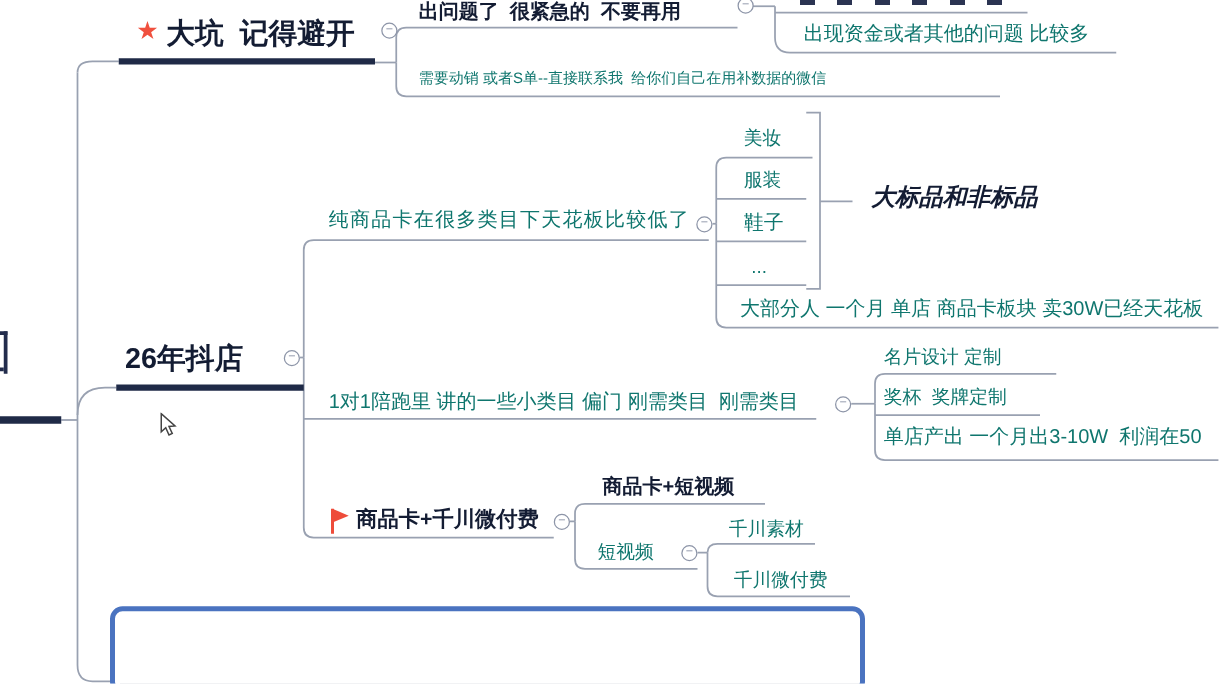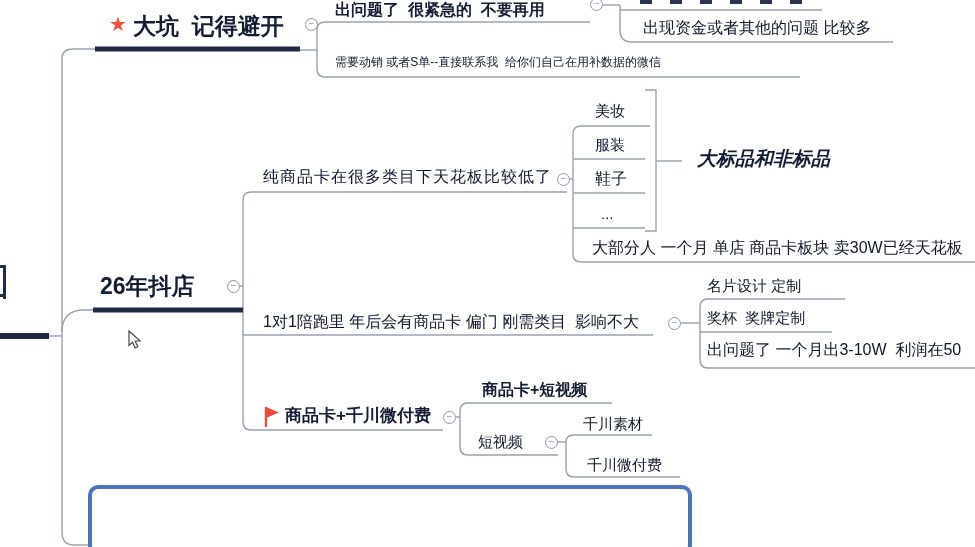--- a/index.html
+++ b/index.html
@@ -1,19 +1,19 @@
 <!DOCTYPE html>
 <html><head>
 <meta charset="utf-8">
 <style>
   html,body{margin:0;padding:0;background:#ffffff;}
   #canvas{position:relative;width:975px;height:547px;overflow:hidden;background:#ffffff;
           font-family:"Liberation Sans","DejaVu Sans",sans-serif;}
   svg.lines{position:absolute;left:0;top:0;pointer-events:none;}
-  .t{position:absolute;white-space:pre;color:#0f172a;line-height:1.15;}
+  .t{position:absolute;white-space:pre;color:#0f766e;line-height:1.15;}
   .bold{font-weight:bold;color:#131c33;}
   .italic{font-style:italic;}
   .collapse{position:absolute;width:13px;height:13px;box-sizing:border-box;border:1.3px solid #8d95a8;
             border-radius:50%;background:#ffffff;color:#8d95a8;font-size:10px;line-height:9px;
             text-align:center;z-index:5;}
   .bluebox{position:absolute;left:88px;top:485px;width:604px;height:70px;box-sizing:border-box;
            border:4px solid #4a73c0;border-radius:10px;background:#ffffff;}
   .frag{position:absolute;background:#222c4c;}
   .cutmarks{position:absolute;left:640px;top:0;width:170px;height:4px;
             background:repeating-linear-gradient(90deg,#2b3452 0 12px,transparent 12px 30px);}
@@ -95,24 +95,24 @@
   <div class="t bold" style="left:100px;top:273px;font-size:23px;">26年抖店</div>
 
   <div class="t" style="left:263px;top:168px;font-size:16px;letter-spacing:1px;">纯商品卡在很多类目下天花板比较低了</div>
   <div class="t" style="left:595px;top:102px;font-size:15px;">美妆</div>
   <div class="t" style="left:595px;top:136px;font-size:15px;">服装</div>
   <div class="t" style="left:595px;top:170px;font-size:16px;">鞋子</div>
   <div class="t" style="left:601px;top:205px;font-size:15px;">...</div>
   <div class="t bold italic" style="left:697px;top:148px;font-size:19px;">大标品和非标品</div>
   <div class="t" style="left:592px;top:239px;font-size:16px;">大部分人 一个月 单店 商品卡板块 卖30W已经天花板</div>
 
-  <div class="t" style="left:263px;top:313px;font-size:16px;">1对1陪跑里 年后会有商品卡 偏门 刚需类目  影响不大</div>
+  <div class="t" style="left:263px;top:313px;font-size:16px;">1对1陪跑里 讲的一些小类目 偏门 刚需类目  刚需类目</div>
   <div class="t" style="left:707px;top:277px;font-size:15px;">名片设计 定制</div>
   <div class="t" style="left:707px;top:309px;font-size:15px;">奖杯  奖牌定制</div>
-  <div class="t" style="left:707px;top:341px;font-size:16px;">出问题了 一个月出3-10W  利润在50</div>
+  <div class="t" style="left:707px;top:341px;font-size:16px;">单店产出 一个月出3-10W  利润在50</div>
 
   <svg style="position:absolute;left:263px;top:405px;" width="18" height="23">
     <path d="M3,2 L3,22" stroke="#ee4c3a" stroke-width="2.4" fill="none"></path>
     <path d="M3,2 L16,7.5 L3,13 Z" fill="#ee4c3a"></path>
   </svg>
   <div class="t bold" style="left:285px;top:406px;font-size:17px;">商品卡+千川微付费</div>
   <div class="t bold" style="left:482px;top:381px;font-size:16px;">商品卡+短视频</div>
   <div class="t" style="left:478px;top:433px;font-size:15px;">短视频</div>
   <div class="t" style="left:583px;top:415px;font-size:15px;">千川素材</div>
   <div class="t" style="left:587px;top:456px;font-size:15px;">千川微付费</div>

